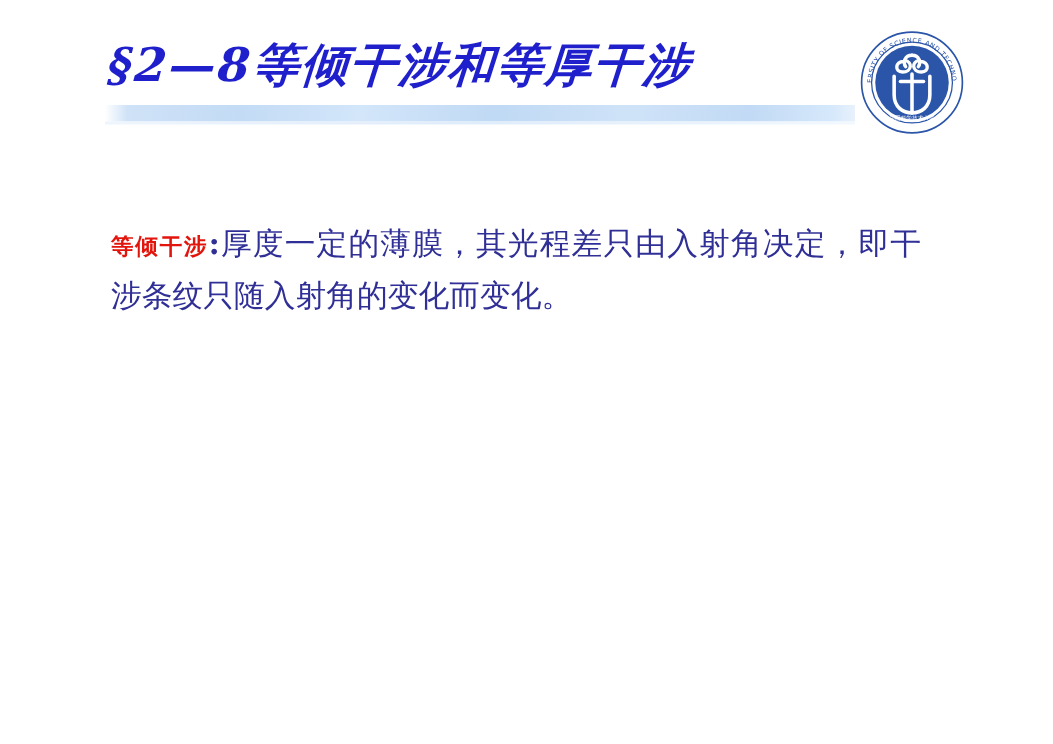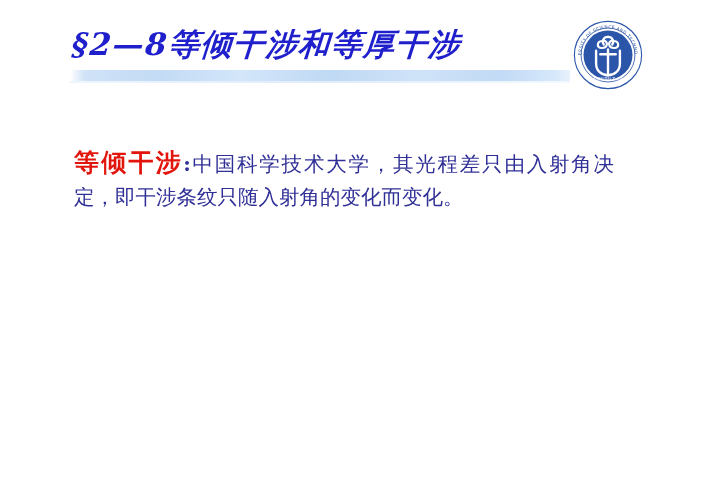--- a/index.html
+++ b/index.html
@@ -93,21 +93,21 @@
     text-justify: inter-ideograph;
     margin: 0;
   }
   .para + .para {
     margin-top: 32px;
   }
   .term {
     color: #e2150c;
     font-weight: bold;
     font-family: "DejaVu Sans", "Liberation Sans", sans-serif;
-    font-size: 25px;
+    font-size: 15px;
     letter-spacing: 0.5px;
   }
   .colon {
     color: #2f2f96;
     font-weight: bold;
   }
   .body-run {
     color: #2f2f96;
   }
 </style>
@@ -155,19 +155,19 @@
         <line x1="39" y1="49" x2="61" y2="49"></line>
       </g>
 
       <text font-family="DejaVu Sans, Liberation Sans, sans-serif" font-size="5.4" fill="#ffffff" text-anchor="middle" x="50" y="86">中国科学技术大学</text>
     </svg>
   </div>
 
   <div id="body-text">
 
     <p class="para">
-      <span class="term">等倾干涉</span><span class="colon">:</span><span class="body-run">中国科学技术大学，其光程差只由入射角决定，即干涉条纹只随入射角的变化而变化。</span>
+      <span class="term">等倾干涉</span><span class="colon">:</span><span class="body-run">厚度一定的薄膜，其光程差只由入射角决定，即干涉条纹只随入射角的变化而变化。</span>
     </p>
 
 
   </div>
 
 </div>
 
 </body></html>

